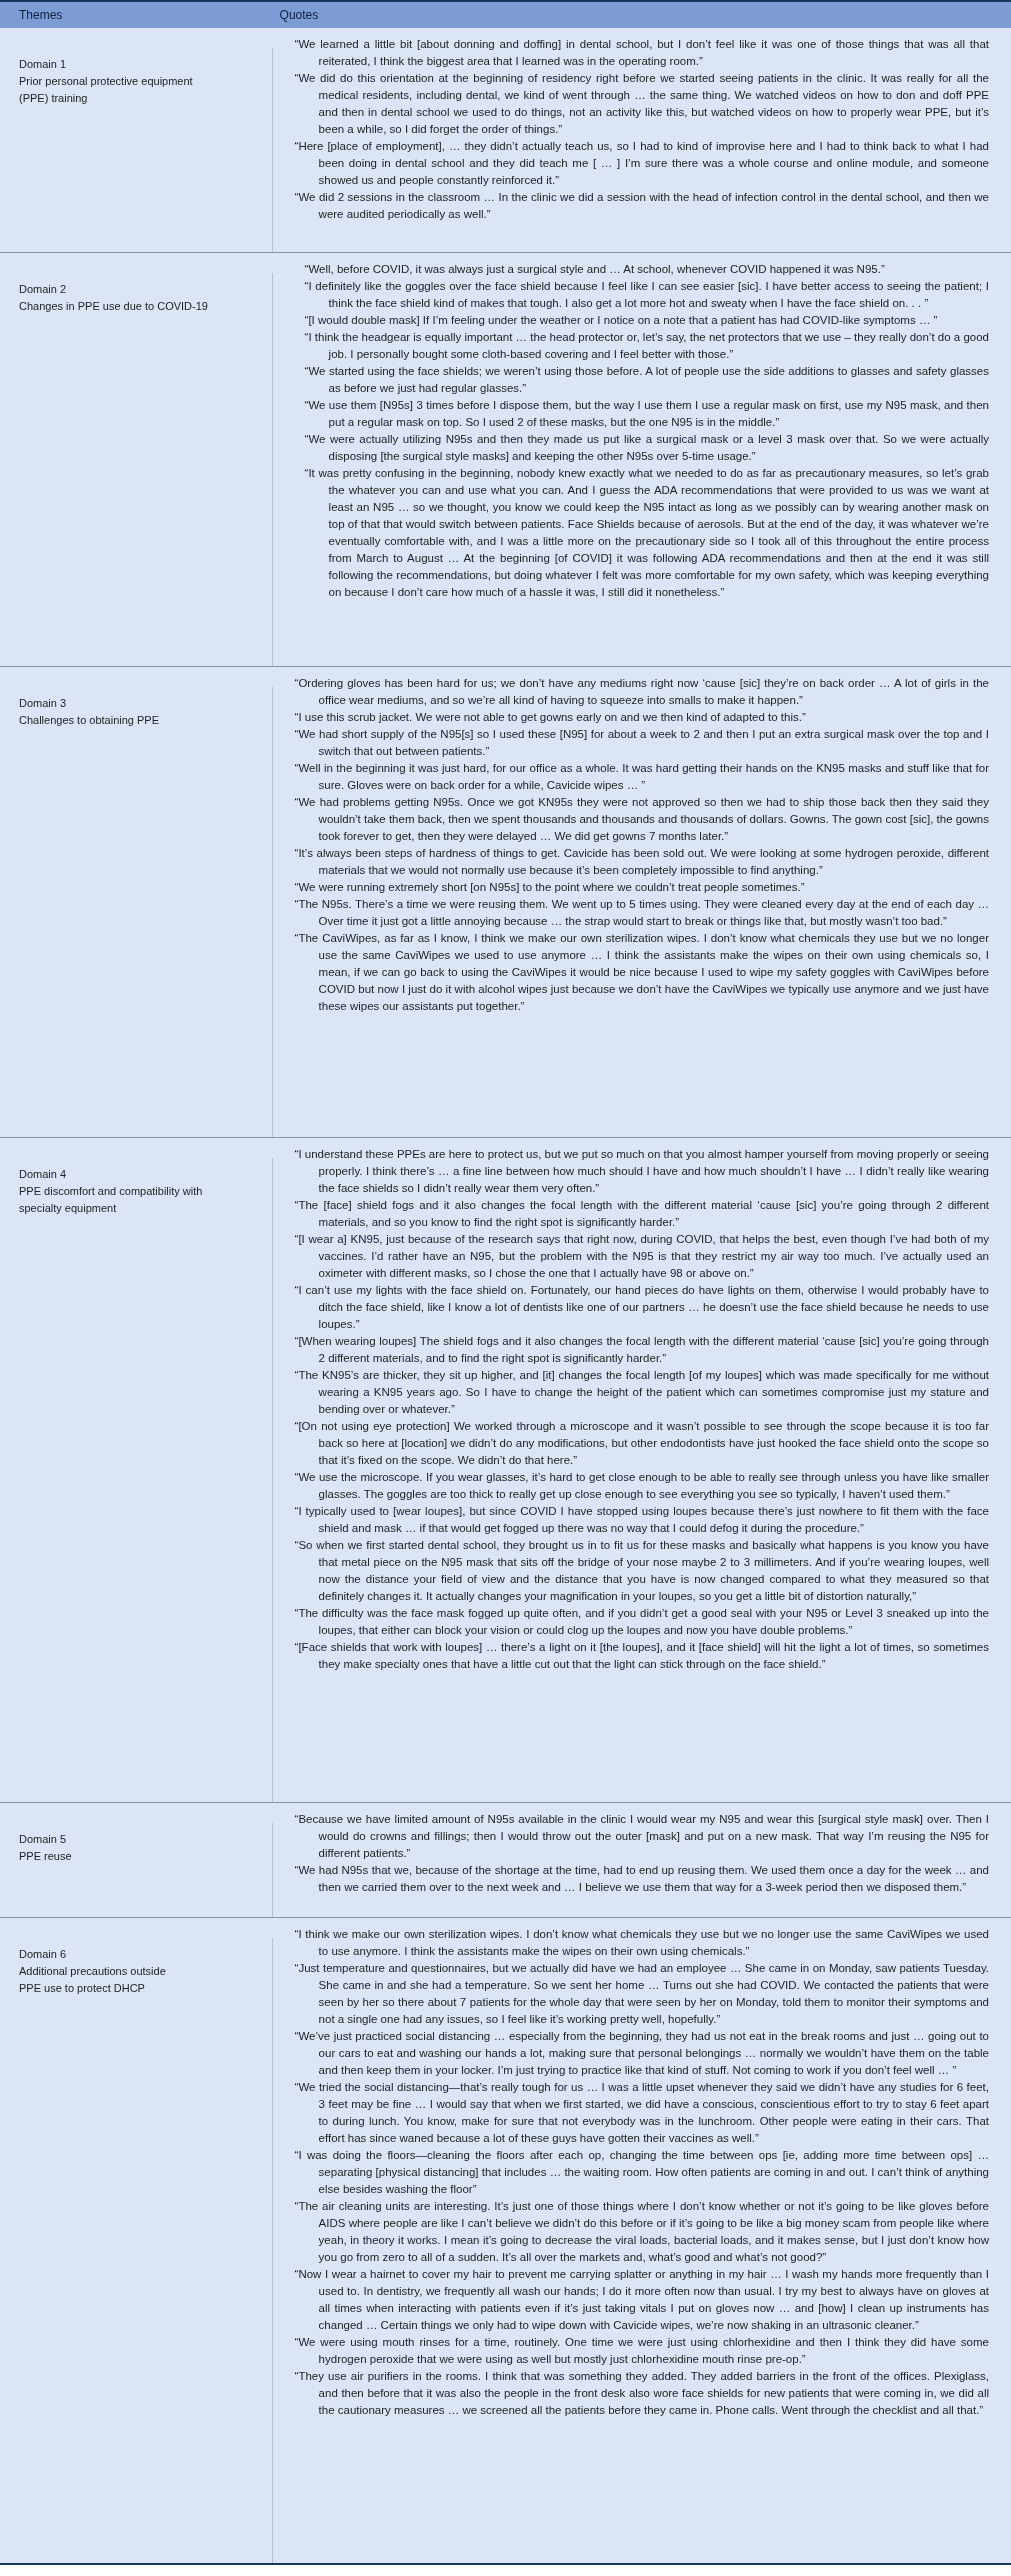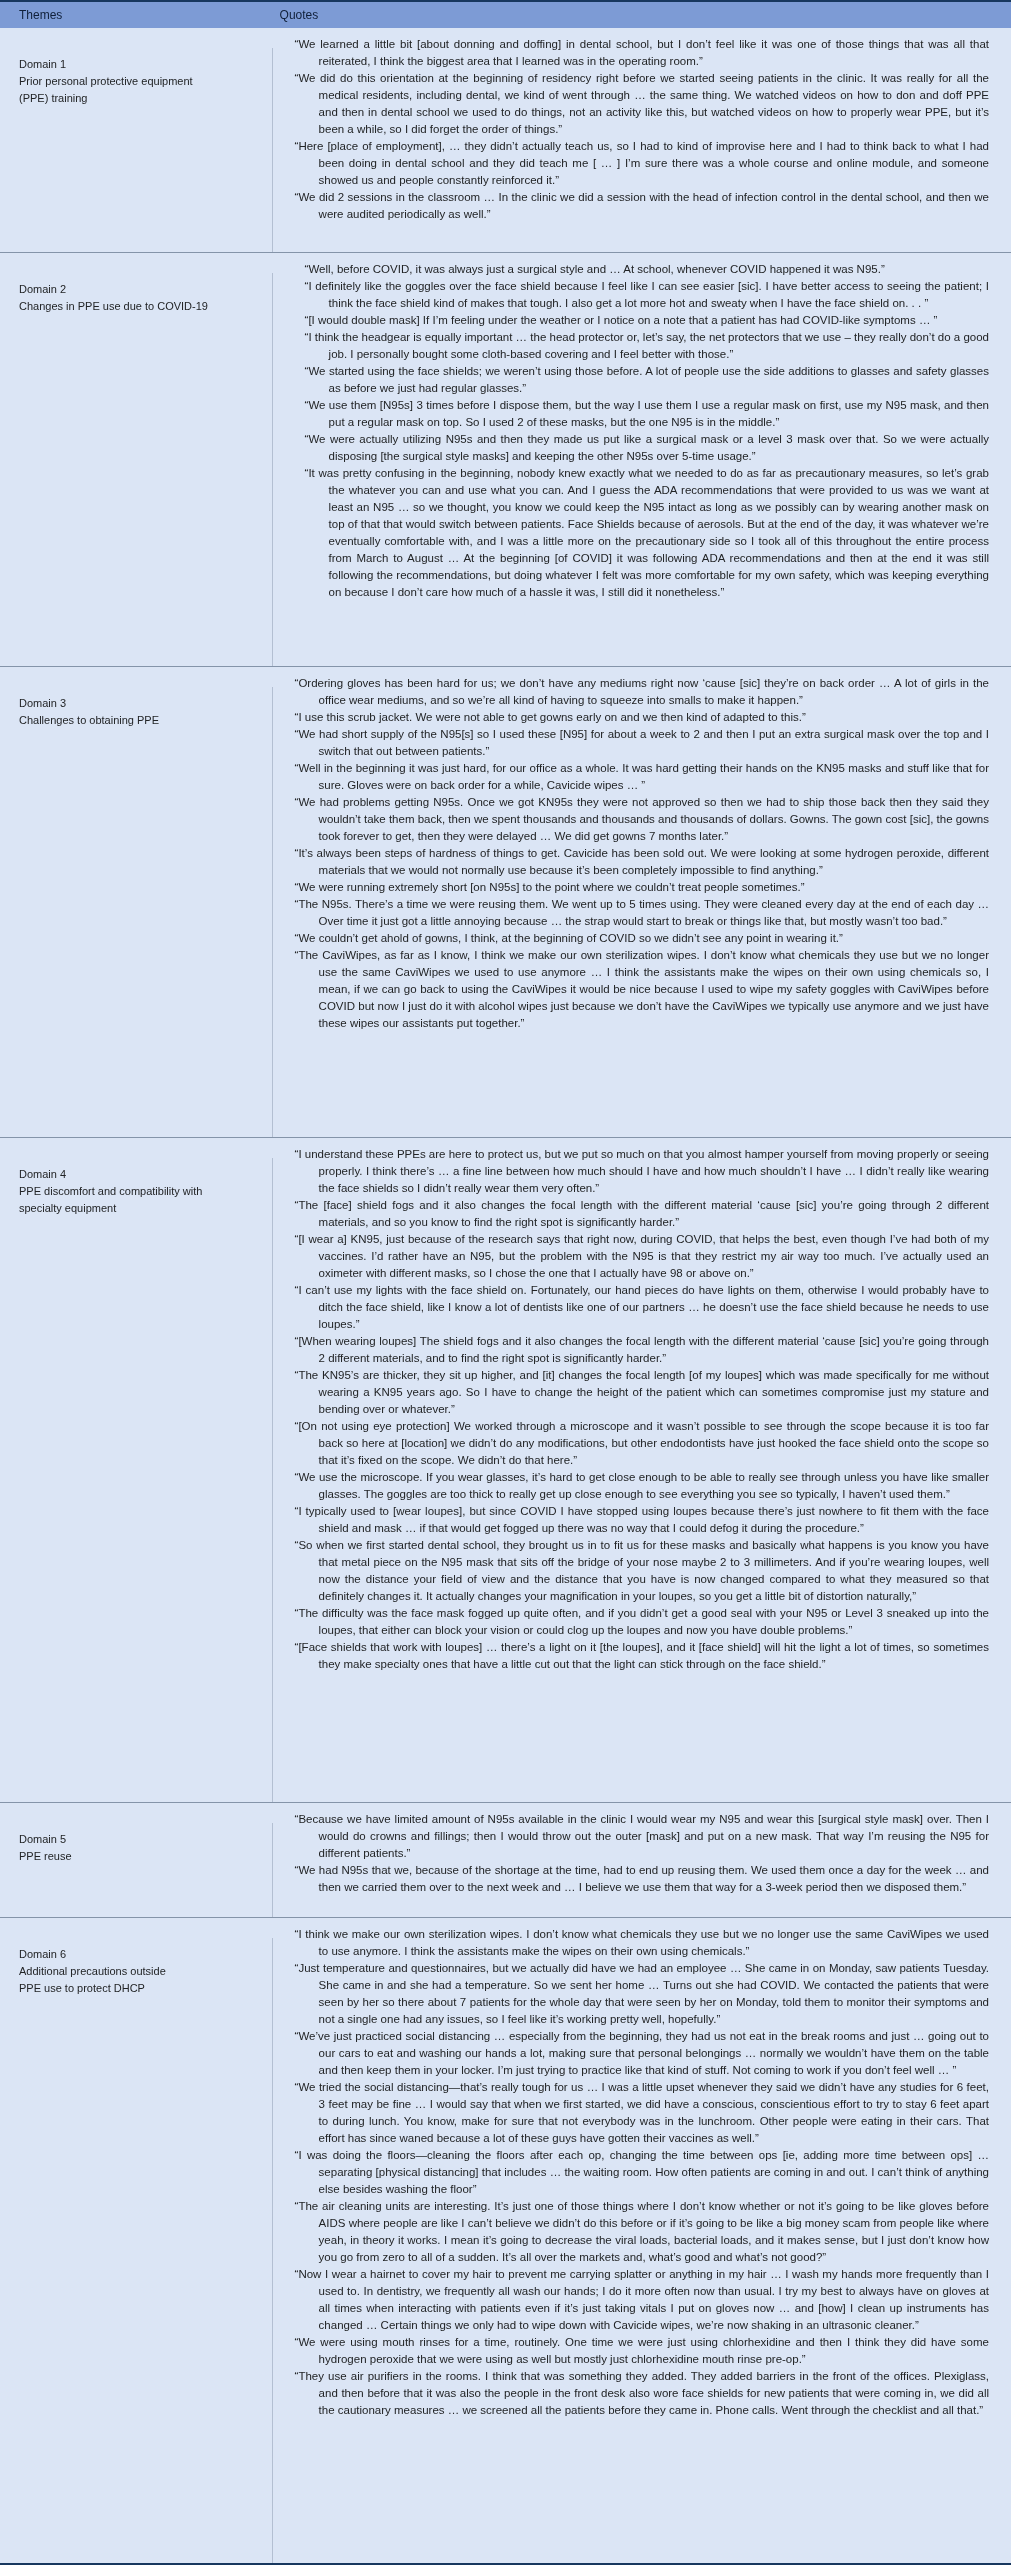--- a/index.html
+++ b/index.html
@@ -119,21 +119,20 @@
     </div>
     <div class="cell-quotes">
           <p class="quote">“Ordering gloves has been hard for us; we don’t have any mediums right now ‘cause [sic] they’re on back order … A lot of girls in the office wear mediums, and so we’re all kind of having to squeeze into smalls to make it happen.”</p>
           <p class="quote">“I use this scrub jacket. We were not able to get gowns early on and we then kind of adapted to this.”</p>
           <p class="quote">“We had short supply of the N95[s] so I used these [N95] for about a week to 2 and then I put an extra surgical mask over the top and I switch that out between patients.”</p>
           <p class="quote">“Well in the beginning it was just hard, for our office as a whole. It was hard getting their hands on the KN95 masks and stuff like that for sure. Gloves were on back order for a while, Cavicide wipes … ”</p>
           <p class="quote">“We had problems getting N95s. Once we got KN95s they were not approved so then we had to ship those back then they said they wouldn’t take them back, then we spent thousands and thousands and thousands of dollars. Gowns. The gown cost [sic], the gowns took forever to get, then they were delayed …  We did get gowns 7 months later.”</p>
           <p class="quote">“It’s always been steps of hardness of things to get. Cavicide has been sold out. We were looking at some hydrogen peroxide, different materials that we would not normally use because it’s been completely impossible to find anything.”</p>
           <p class="quote">“We were running extremely short [on N95s] to the point where we couldn’t treat people sometimes.”</p>
           <p class="quote">“The N95s. There’s a time we were reusing them. We went up to 5 times using. They were cleaned every day at the end of each day …  Over time it just got a little annoying because  … the strap would start to break or things like that, but mostly wasn’t too bad.”</p>
-          <p class="quote">“We couldn’t get ahold of gowns, I think, at the beginning of COVID so we didn’t see any point in wearing it.”</p>
           <p class="quote">“The CaviWipes, as far as I know, I think we make our own sterilization wipes. I don’t know what chemicals they use but we no longer use the same CaviWipes we used to use anymore  …  I think the assistants make the wipes on their own using chemicals so, I mean, if we can go back to using the CaviWipes it would be nice because I used to wipe my safety goggles with CaviWipes before COVID but now I just do it with alcohol wipes just because we don’t have the CaviWipes we typically use anymore and we just have these wipes our assistants put together.”</p>
         </div>
   </div>
 
   <div class="trow">
     <div class="cell-theme">
       <div>Domain 4</div>
       <div>
             <div>PPE discomfort and compatibility with</div>
             <div>specialty equipment</div>

